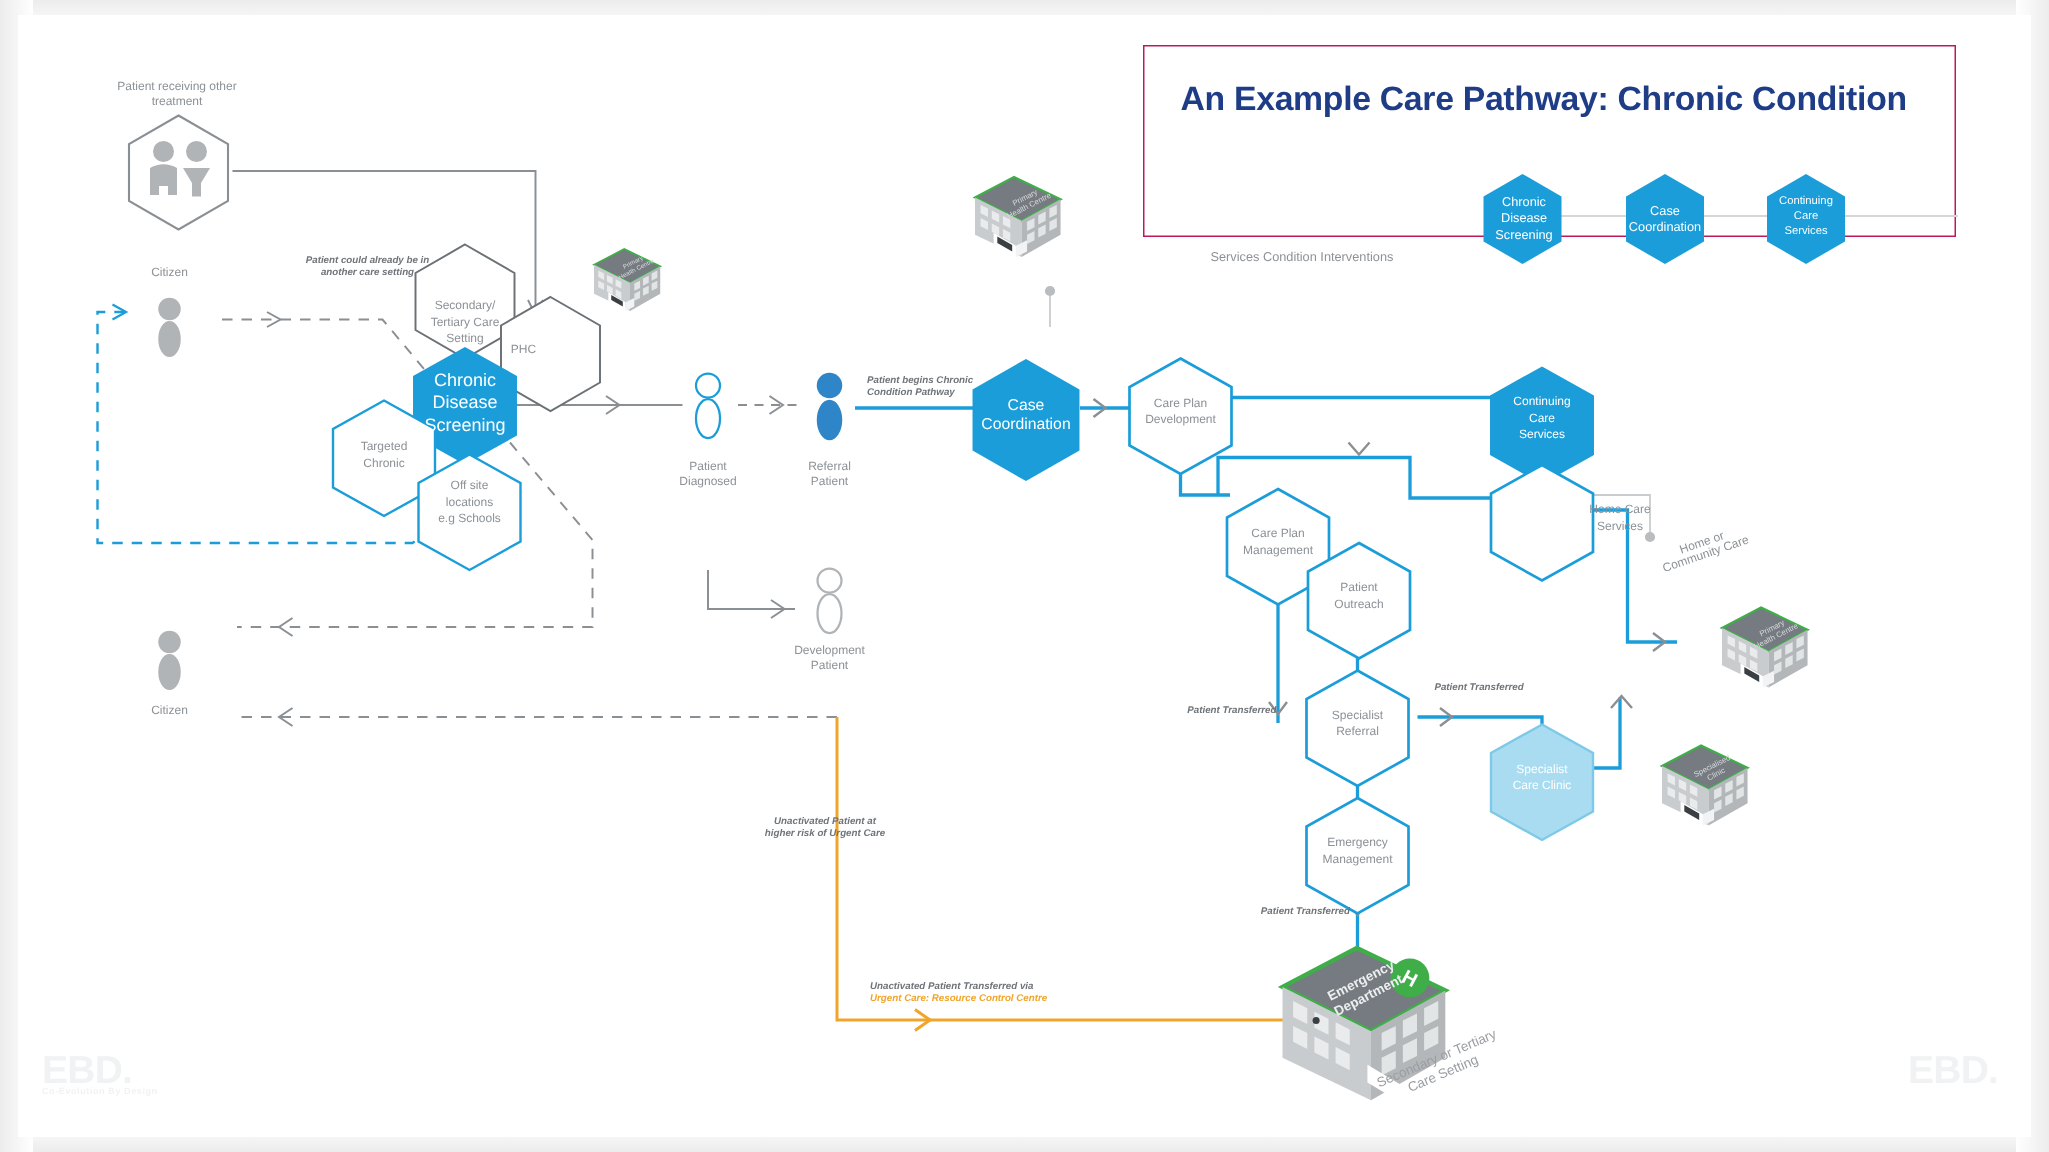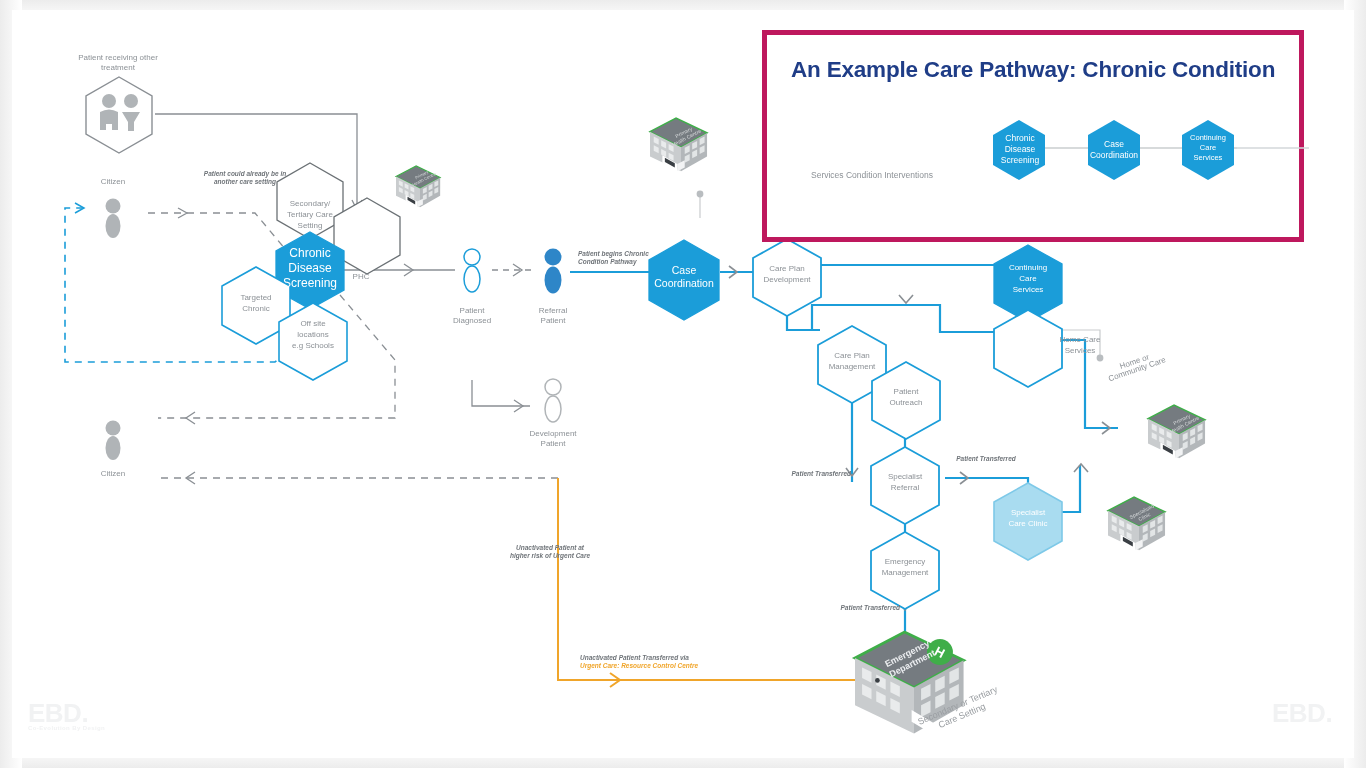--- a/index.html
+++ b/index.html
@@ -25,22 +25,22 @@
     position:absolute;left:12px;top:10px;width:1342px;height:748px;
     background:#fff;
   }
   svg#dia{position:absolute;left:0;top:0;width:1366px;height:768px;}
   .lbl{position:absolute;color:#8c9196;font-size:8px;line-height:10px;text-align:center;}
   .lbl-note{position:absolute;color:#6f7479;font-size:6.5px;line-height:8px;font-style:italic;font-weight:bold;text-align:center;}
   .hexlabel{position:absolute;text-align:center;line-height:11px;pointer-events:none;}
 
   
   #panel{
-    position:absolute;left:762px;top:30px;width:542px;height:212px;
-    background:#fff;border:5px solid #be185d;box-sizing:border-box;
+    position:absolute;left:762px;top:30px;width:542px;height:128px;
+    background:#fff;border:1px solid #be185d;box-sizing:border-box;
   }
   #panel-title{
     position:absolute;left:24px;top:22px;width:500px;
     color:#1f3d87;font-size:22.5px;font-weight:bold;letter-spacing:-0.2px;
   }
   #panel-caption{
     position:absolute;left:44px;top:135px;width:180px;text-align:left;
     color:#8c9196;font-size:8.5px;
   }
   .logo{
@@ -279,21 +279,21 @@
     <polygon points="48,66 68,78 68,88 48,76" fill="#ffffff"></polygon>
     <circle cx="72" cy="17" r="11" fill="#3fae49"></circle>
     <text x="72" y="21" font-family="Liberation Sans, sans-serif" font-size="11" fill="#fff" text-anchor="middle" font-weight="bold" transform="rotate(28 72 17)">H</text>
     <circle cx="19" cy="41" r="2" fill="#3a3f44"></circle>
   </g>
 </svg>
 
 <div class="hexlabel" style="left:260px;top:198px;width:100px;font-size:8px;color:#8c9196;white-space:pre-line">Secondary/
 Tertiary Care
 Setting</div>
-<div class="hexlabel" style="left:331px;top:227px;width:60px;font-size:8px;color:#8c9196;margin-top:44px;">PHC</div>
+<div class="hexlabel" style="left:319px;top:227px;width:60px;font-size:8px;color:#8c9196;">PHC</div>
 <div class="hexlabel" style="left:265px;top:246px;width:90px;font-size:12px;color:#fff;line-height:15px;white-space:pre-line">Chronic
 Disease
 Screening</div>
 <div class="hexlabel" style="left:212px;top:292px;width:88px;font-size:8px;color:#8c9196;white-space:pre-line">Targeted
 Chronic</div>
 <div class="hexlabel" style="left:272px;top:318px;width:82px;font-size:8px;color:#8c9196;white-space:pre-line">Off site
 locations
 e.g Schools</div>
 
 <div class="hexlabel" style="left:640px;top:264px;width:88px;font-size:10.5px;color:#fff;line-height:13px;white-space:pre-line">Case

